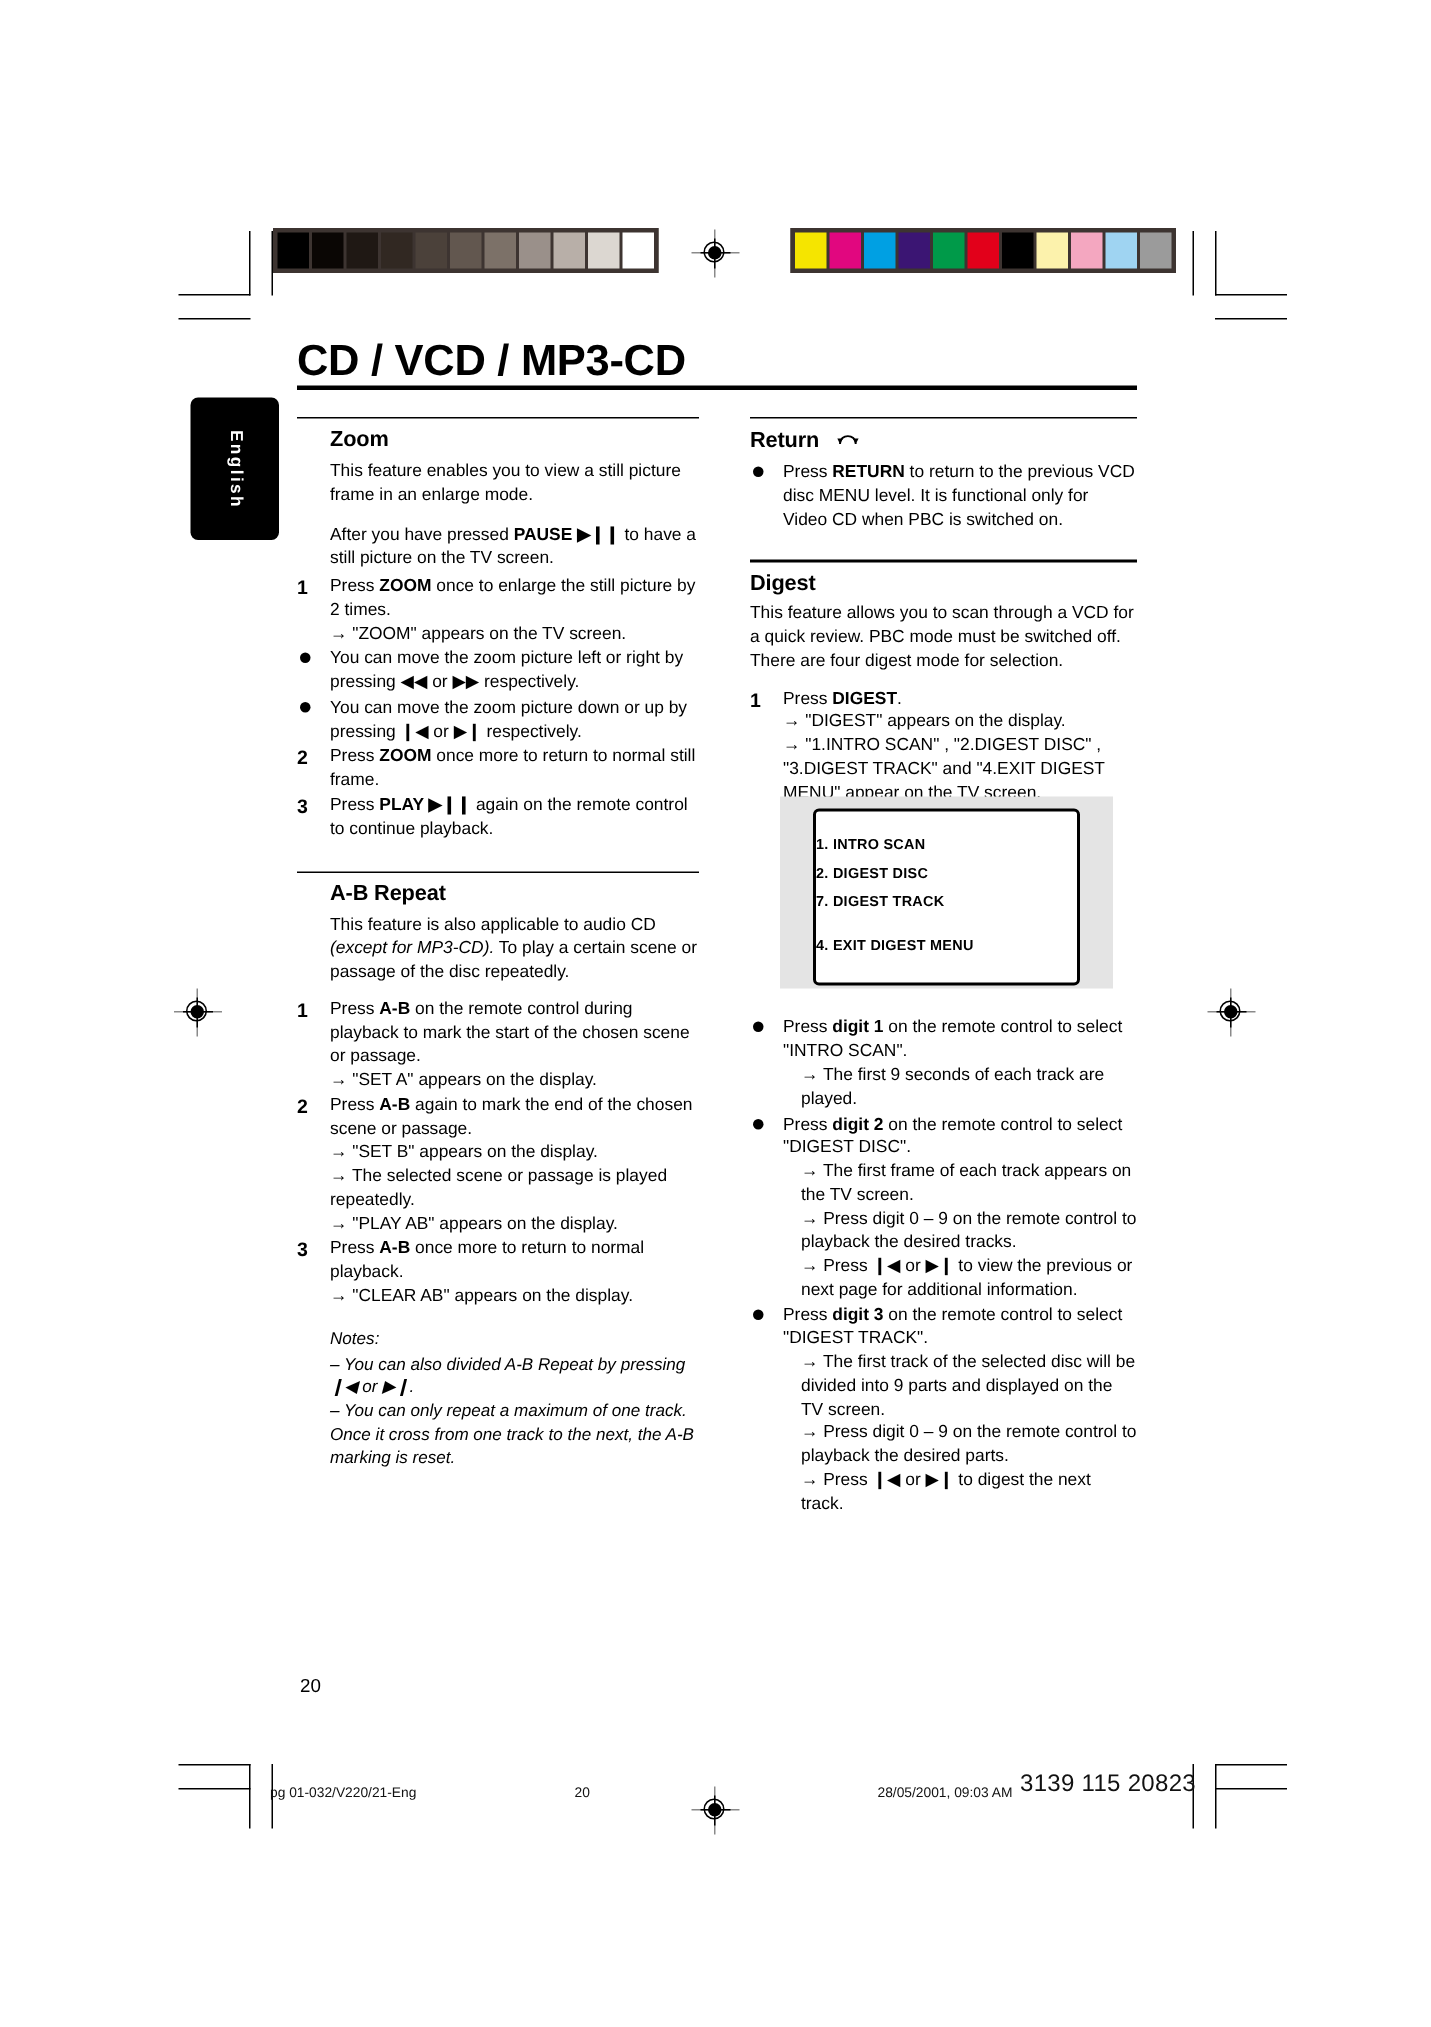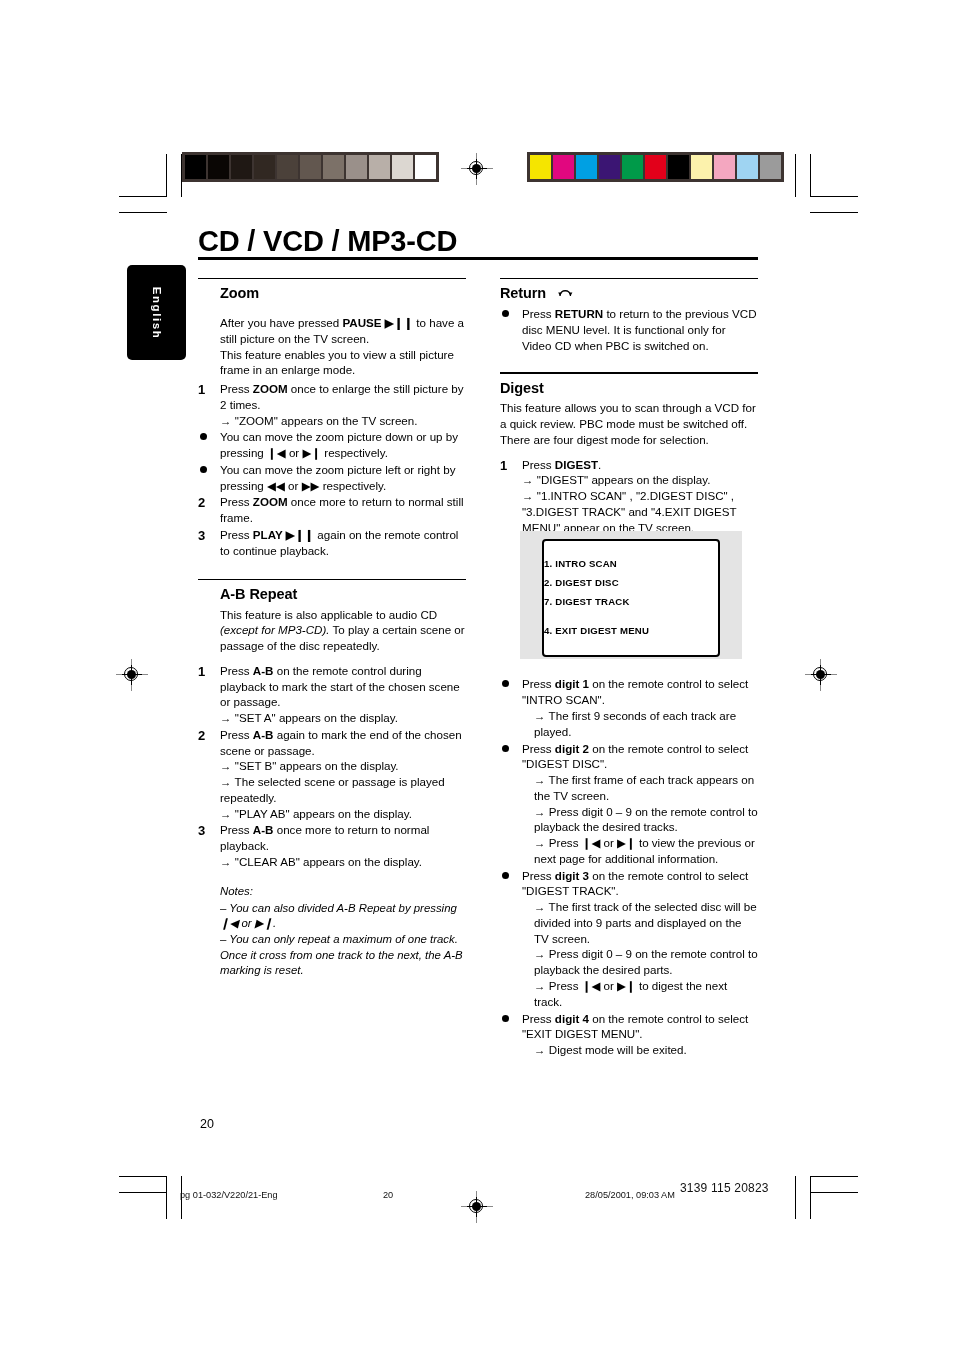--- a/index.html
+++ b/index.html
@@ -218,21 +218,21 @@
   .footer-line {
     position: absolute;
     top: 1190px;
     font-size: 9.2px;
     color: #111;
     font-family: "Liberation Sans", sans-serif;
   }
   .f-file  { left: 180px; }
   .f-pg    { left: 383px; }
   .f-date  { left: 585px; }
-  .f-code  { left: 680px; top: 1181px; font-size: 12px; letter-spacing: 0.2px; }
+  .f-code  { left: 680px; top: 1181px; font-size: 16px; letter-spacing: 0.2px; }
 
   .vbar { position: absolute; background: #000; width: 1px; }
   .hbar { position: absolute; background: #000; height: 1px; }
 </style>
 </head>
 <body>
 
 <div class="mark hbar" style="left:119px; top:196px; width:48px;"></div>
 <div class="mark vbar" style="left:166px; top:154px; height:43px;"></div>
 <div class="mark hbar" style="left:119px; top:212px; width:48px;"></div>
@@ -317,40 +317,40 @@
   <span>English</span>
 </div>
 
 <div class="page-title">CD / VCD / MP3-CD</div>
 <div class="title-rule"></div>
 
 <div class="col col-left">
 
   <div class="sec-rule"></div>
   <h2 class="sec-title">Zoom</h2>
+  <p class="body">This feature enables you to view a still picture frame in an enlarge mode.</p>
   <p class="body gap">
     <span>After you have pressed </span><b>PAUSE ▶❙❙</b><span> to have a still picture on the TV screen.</span>
   </p>
-  <p class="body">This feature enables you to view a still picture frame in an enlarge mode.</p>
 
   <div class="steps">
     <div class="step">
       <span class="num">1</span>
       <span>Press </span><b>ZOOM</b><span> once to enlarge the still picture by 2 times.</span>
       <div class="sub" style="padding-left:0">→ "ZOOM" appears on the TV screen.</div>
     </div>
 
     <div class="step">
       <span class="dot"></span>
+      <span>You can move the zoom picture left or right by pressing ◀◀ or ▶▶ respectively.</span>
+    </div>
+
+    <div class="step">
+      <span class="dot"></span>
       <span>You can move the zoom picture down or up by pressing ❙◀ or ▶❙ respectively.</span>
-    </div>
-
-    <div class="step">
-      <span class="dot"></span>
-      <span>You can move the zoom picture left or right by pressing ◀◀ or ▶▶ respectively.</span>
     </div>
 
     <div class="step">
       <span class="num">2</span>
       <span>Press </span><b>ZOOM</b><span> once more to return to normal still frame.</span>
     </div>
 
     <div class="step">
       <span class="num">3</span>
       <span>Press </span><b>PLAY ▶❙❙</b><span> again on the remote control to continue playback.</span>
@@ -441,25 +441,20 @@
     </div>
 
     <div class="step">
       <span class="dot"></span>
       <span>Press </span><b>digit 3</b><span> on the remote control to select "DIGEST TRACK".</span>
       <div style="padding-left:12px">→ The first track of the selected disc will be divided into 9 parts and displayed on the TV screen.</div>
       <div style="padding-left:12px">→ Press digit 0 – 9 on the remote control to playback the desired parts.</div>
       <div style="padding-left:12px">→ Press ❙◀ or ▶❙ to digest the next track.</div>
     </div>
 
-    <div class="step">
-      <span class="dot"></span>
-      <span>Press </span><b>digit 4</b><span> on the remote control to select "EXIT DIGEST MENU".</span>
-      <div style="padding-left:12px">→ Digest mode will be exited.</div>
-    </div>
   </div>
 </div>
 
 <div class="tv-wrap">
   <div class="tv-screen">
     <div class="item">1. INTRO SCAN</div>
     <div class="item">2. DIGEST DISC</div>
     <div class="item">7. DIGEST TRACK</div>
     <div class="item last">4. EXIT DIGEST MENU</div>
   </div>

